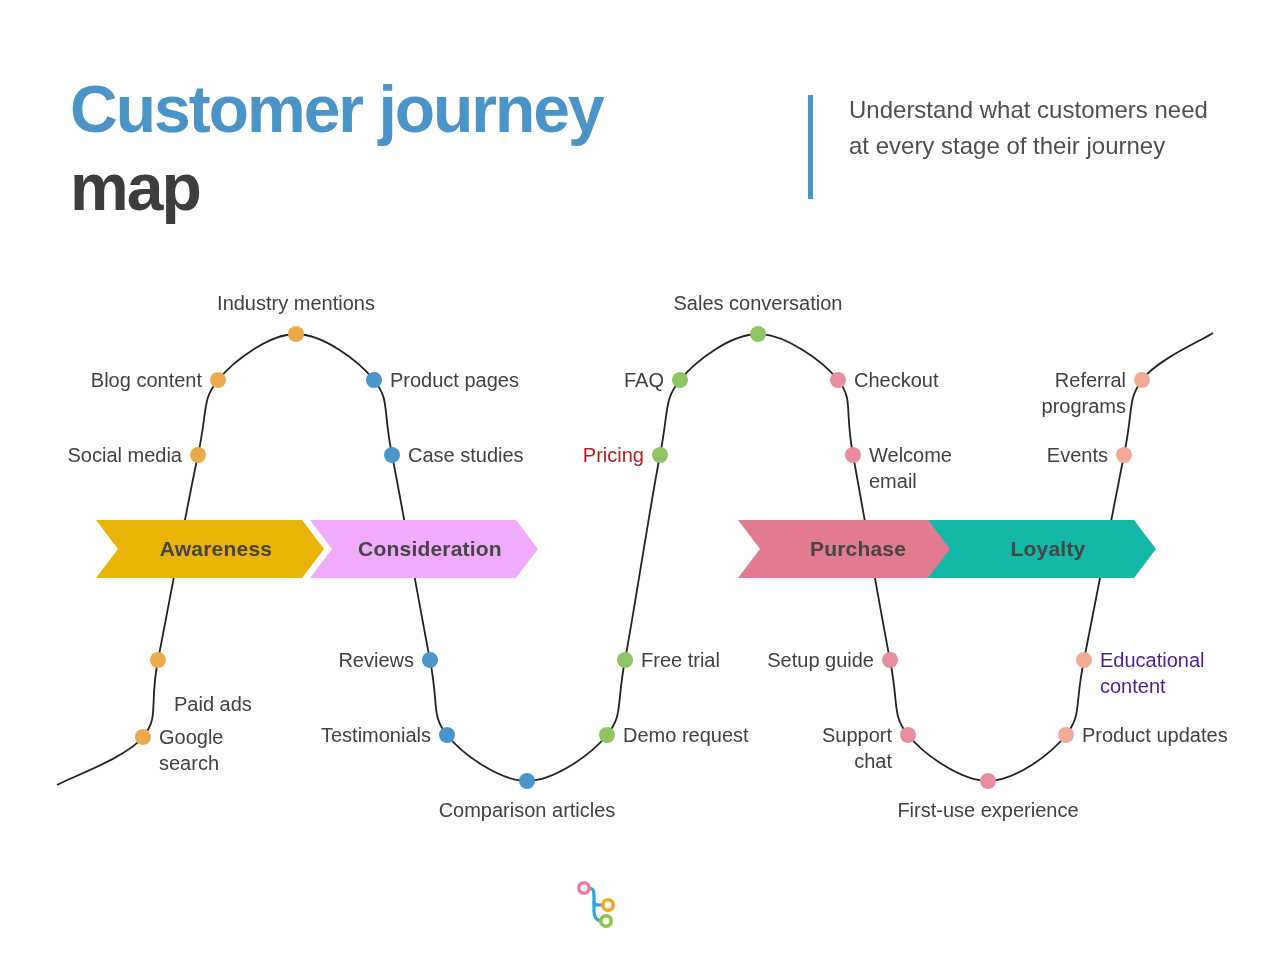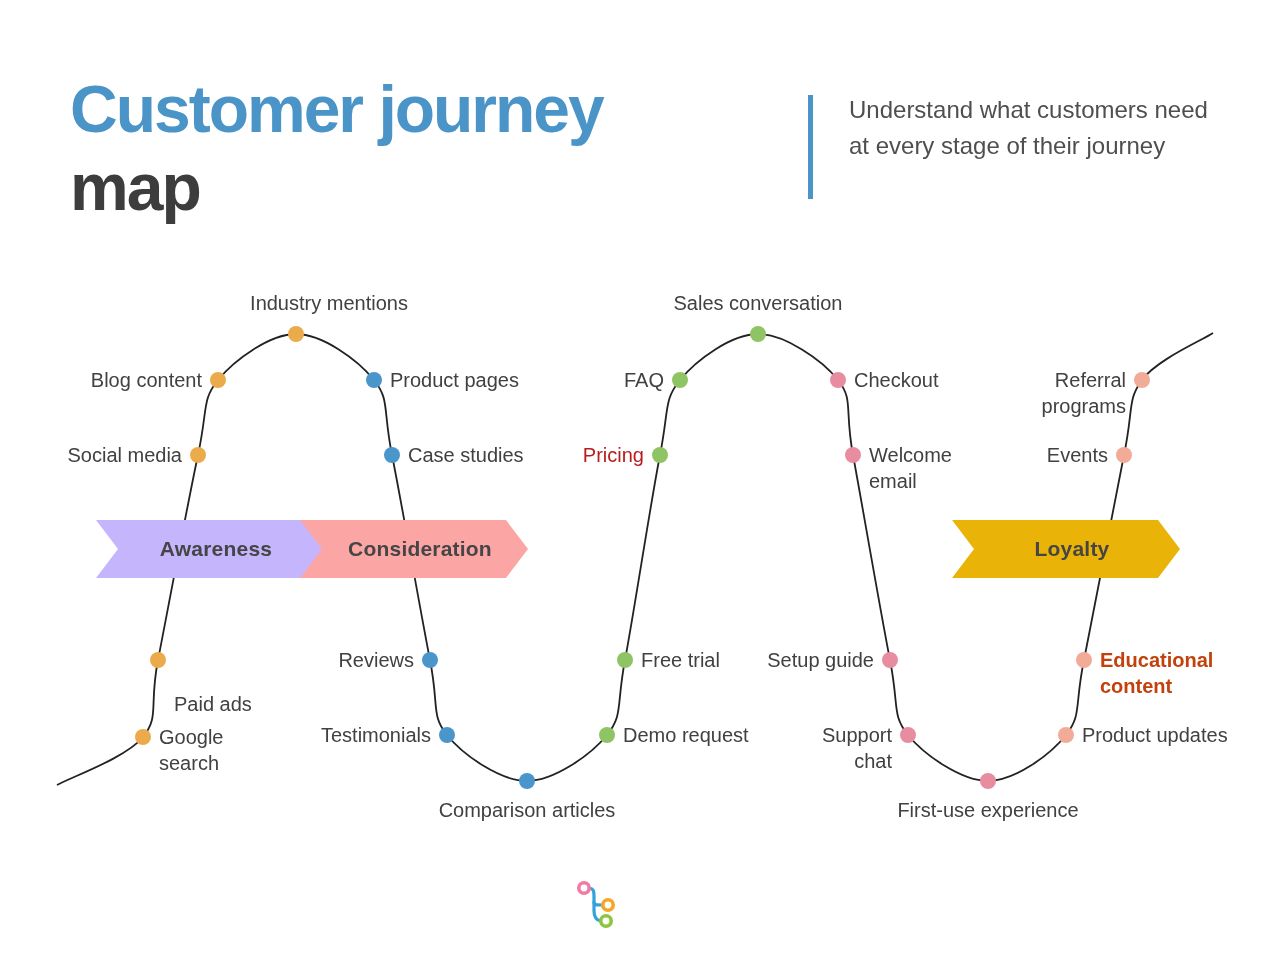--- a/index.html
+++ b/index.html
@@ -51,31 +51,34 @@
     <div class="title-line l1">Customer journey</div>
     <div class="title-line l2">map</div>
   </div>
   <div class="subtitle-bar"></div>
   <div class="subtitle">Understand what customers need at every stage of their journey</div>
 
   <div id="diagram">
       <svg width="1280" height="960" class="curve-svg">
         <path d="M57,785C71.33333333333333,777 126.16666666666667,757.8333333333334 143,737C159.83333333333334,716.1666666666666 148.83333333333334,707 158,660C167.16666666666666,613 188,501.6666666666667 198,455C208,408.3333333333333 201.66666666666666,400.1666666666667 218,380C234.33333333333334,359.8333333333333 270,334 296,334C322,334 358,359.8333333333333 374,380C390,400.1666666666667 382.6666666666667,408.3333333333333 392,455C401.3333333333333,501.6666666666667 420.8333333333333,613.3333333333334 430,660C439.1666666666667,706.6666666666666 430.8333333333333,714.8333333333334 447,735C463.1666666666667,755.1666666666666 500.3333333333333,781 527,781C553.6666666666666,781 590.6666666666666,755.1666666666666 607,735C623.3333333333334,714.8333333333334 616.1666666666666,706.6666666666666 625,660C633.8333333333334,613.3333333333334 650.8333333333334,501.6666666666667 660,455C669.1666666666666,408.3333333333333 663.6666666666666,400.1666666666667 680,380C696.3333333333334,359.8333333333333 731.6666666666666,334 758,334C784.3333333333334,334 822.1666666666666,359.8333333333333 838,380C853.8333333333334,400.1666666666667 844.3333333333334,408.3333333333333 853,455C861.6666666666666,501.6666666666667 880.8333333333334,613.3333333333334 890,660C899.1666666666666,706.6666666666666 891.6666666666666,714.8333333333334 908,735C924.3333333333334,755.1666666666666 961.6666666666666,781 988,781C1014.3333333333334,781 1050,755.1666666666666 1066,735C1082,714.8333333333334 1074.3333333333333,706.6666666666666 1084,660C1093.6666666666667,613.3333333333334 1114.3333333333333,501.6666666666667 1124,455C1133.6666666666667,408.3333333333333 1127.1666666666667,400.3333333333333 1142,380C1156.8333333333333,359.6666666666667 1201.1666666666667,340.8333333333333 1213,333" fill="none" stroke="#222222" stroke-width="1.8"></path>
       </svg>
-      <div class="stage-arrow" style="left: 96px; background: #c4b5fd;">
+      <div class="stage-arrow" style="left: 96px; background: #eab308;">
         <span class="stage-label" style="color: rgb(69, 69, 69);">Awareness</span>
       </div>
-      <div class="stage-arrow" style="left: 300px; background: #fca5a5;">
+      <div class="stage-arrow" style="left: 310px; background: #f0abfc;">
         <span class="stage-label" style="color: rgb(69, 69, 69);">Consideration</span>
       </div>
-      <div class="stage-arrow" style="left: 952px; background: #eab308;">
+      <div class="stage-arrow" style="left: 738px; background: rgb(226, 122, 144);">
+        <span class="stage-label" style="color: rgb(69, 69, 69);">Purchase</span>
+      </div>
+      <div class="stage-arrow" style="left: 928px; background: #14b8a6;">
         <span class="stage-label" style="color: rgb(69, 69, 69);">Loyalty</span>
       </div>
       <div class="dot" style="left: 296px; top: 334px; background: rgb(235, 171, 76);"></div>
-      <div class="tp-label above" style="color: rgb(65, 65, 65); left: 296px; top: 290px; margin-left: 33px;">Industry mentions</div>
+      <div class="tp-label above" style="color: rgb(65, 65, 65); left: 296px; top: 290px;">Industry mentions</div>
       <div class="dot" style="left: 218px; top: 380px; background: rgb(235, 171, 76);"></div>
       <div class="tp-label left" style="color: rgb(65, 65, 65); right: 1078px; top: 367px;">Blog content</div>
       <div class="dot" style="left: 198px; top: 455px; background: rgb(235, 171, 76);"></div>
       <div class="tp-label left" style="color: rgb(65, 65, 65); right: 1098px; top: 442px;">Social media</div>
       <div class="dot" style="left: 158px; top: 660px; background: rgb(235, 171, 76);"></div>
       <div class="tp-label right" style="color: rgb(65, 65, 65); left: 174px; top: 647px; margin-top: 44px;">Paid ads</div>
       <div class="dot" style="left: 143px; top: 737px; background: rgb(235, 171, 76);"></div>
       <div class="tp-label right" style="color: rgb(65, 65, 65); left: 159px; top: 724px;">Google
 search</div>
       <div class="dot" style="left: 374px; top: 380px; background: rgb(74, 150, 203);"></div>
@@ -109,21 +112,21 @@
       <div class="tp-label left" style="color: rgb(65, 65, 65); right: 388px; top: 722px;">Support
 chat</div>
       <div class="dot" style="left: 988px; top: 781px; background: rgb(232, 141, 160);"></div>
       <div class="tp-label below" style="color: rgb(65, 65, 65); left: 988px; top: 797px;">First-use experience</div>
       <div class="dot" style="left: 1142px; top: 380px; background: rgb(242, 171, 151);"></div>
       <div class="tp-label left" style="color: rgb(65, 65, 65); right: 154px; top: 367px;">Referral
 programs</div>
       <div class="dot" style="left: 1124px; top: 455px; background: rgb(242, 171, 151);"></div>
       <div class="tp-label left" style="color: rgb(65, 65, 65); right: 172px; top: 442px;">Events</div>
       <div class="dot" style="left: 1084px; top: 660px; background: rgb(242, 171, 151);"></div>
-      <div class="tp-label right" style="color: #c2410c; left: 1100px; top: 647px; font-weight: bold;">Educational
+      <div class="tp-label right" style="color: #4c1d95; left: 1100px; top: 647px;">Educational
 content</div>
       <div class="dot" style="left: 1066px; top: 735px; background: rgb(242, 171, 151);"></div>
       <div class="tp-label right" style="color: rgb(65, 65, 65); left: 1082px; top: 722px;">Product updates</div>
     </div>
 
   <div class="logo">
     <span>
       <svg width="42" height="48" viewBox="0 0 42 48">
         <path d="M13,8 C17.5,8.5 18,11 18,16 L18,31 C18,37.5 20.5,40 24.5,41" fill="none" stroke="#33A1DB" stroke-width="3.2" stroke-linecap="round"></path>
         <path d="M18,22 C18,25 20,25 26.5,25" fill="none" stroke="#33A1DB" stroke-width="3.2" stroke-linecap="round"></path>

